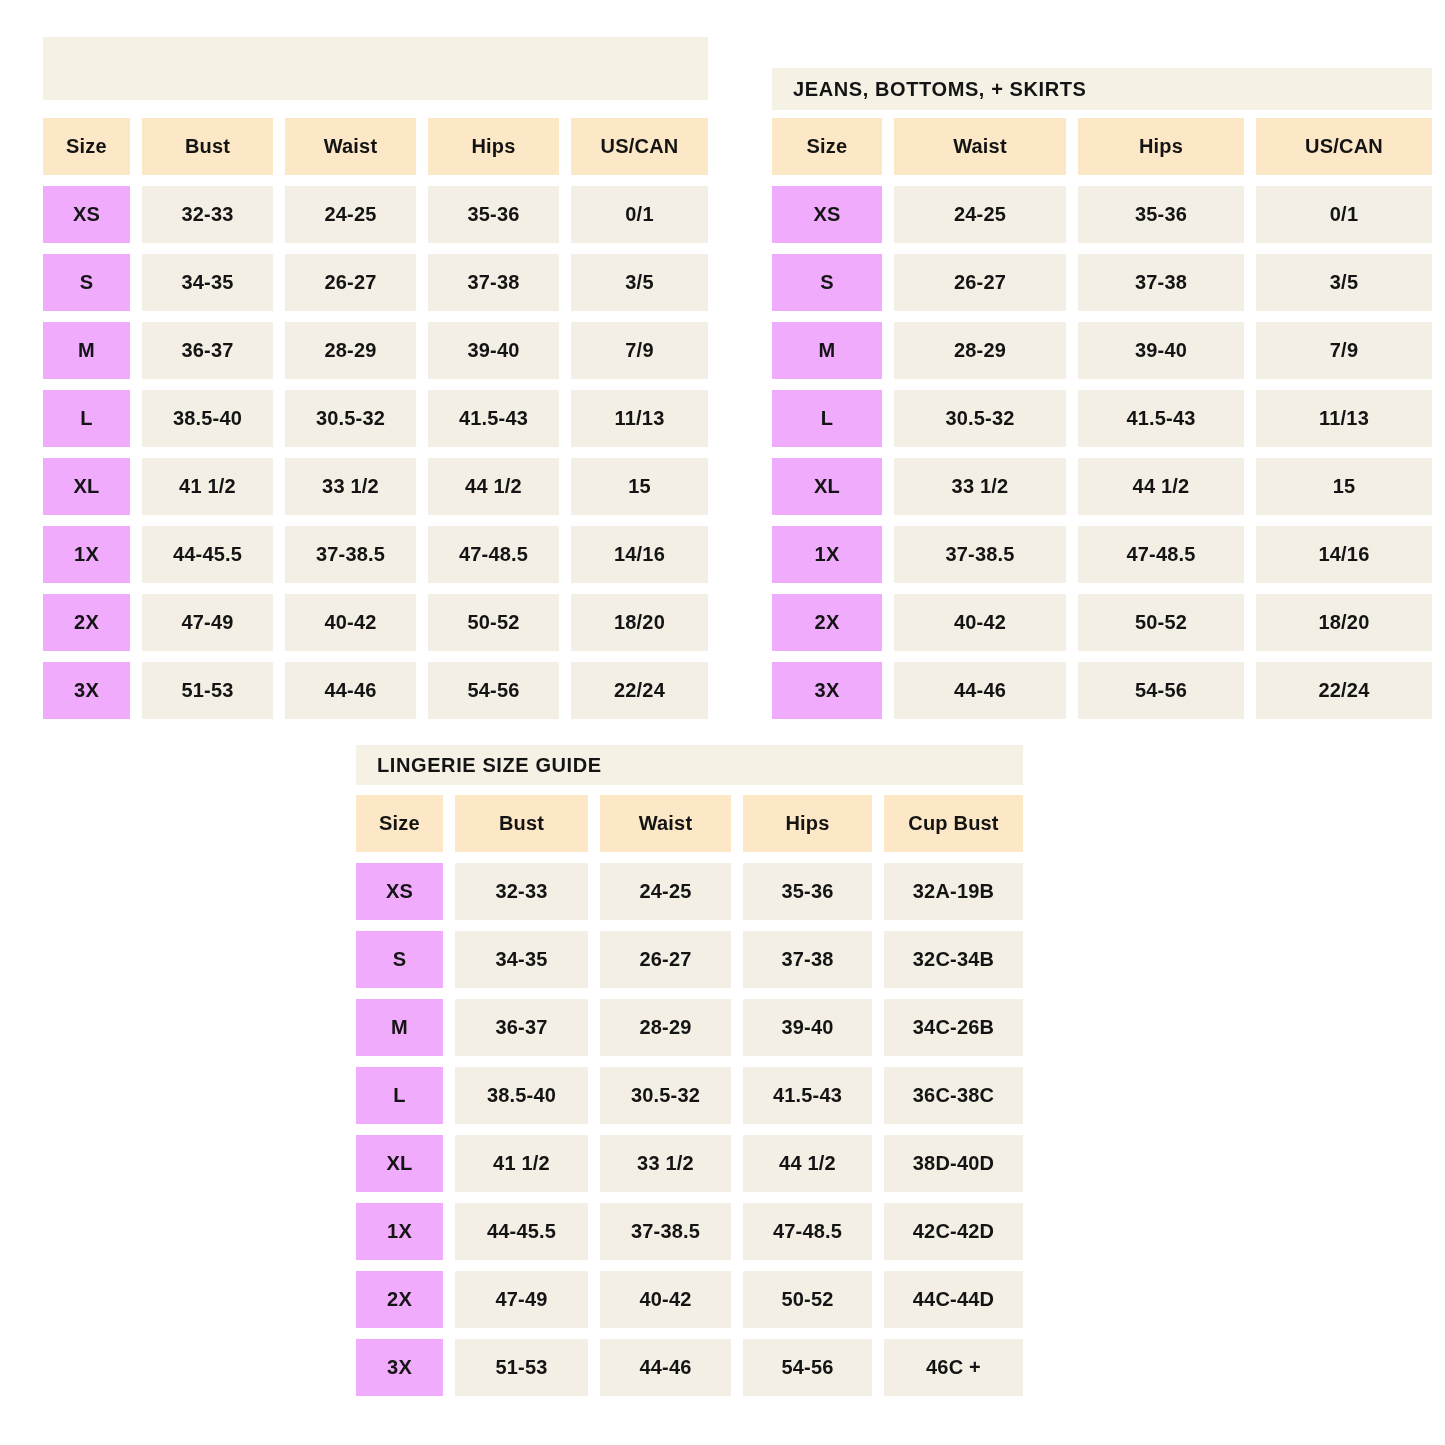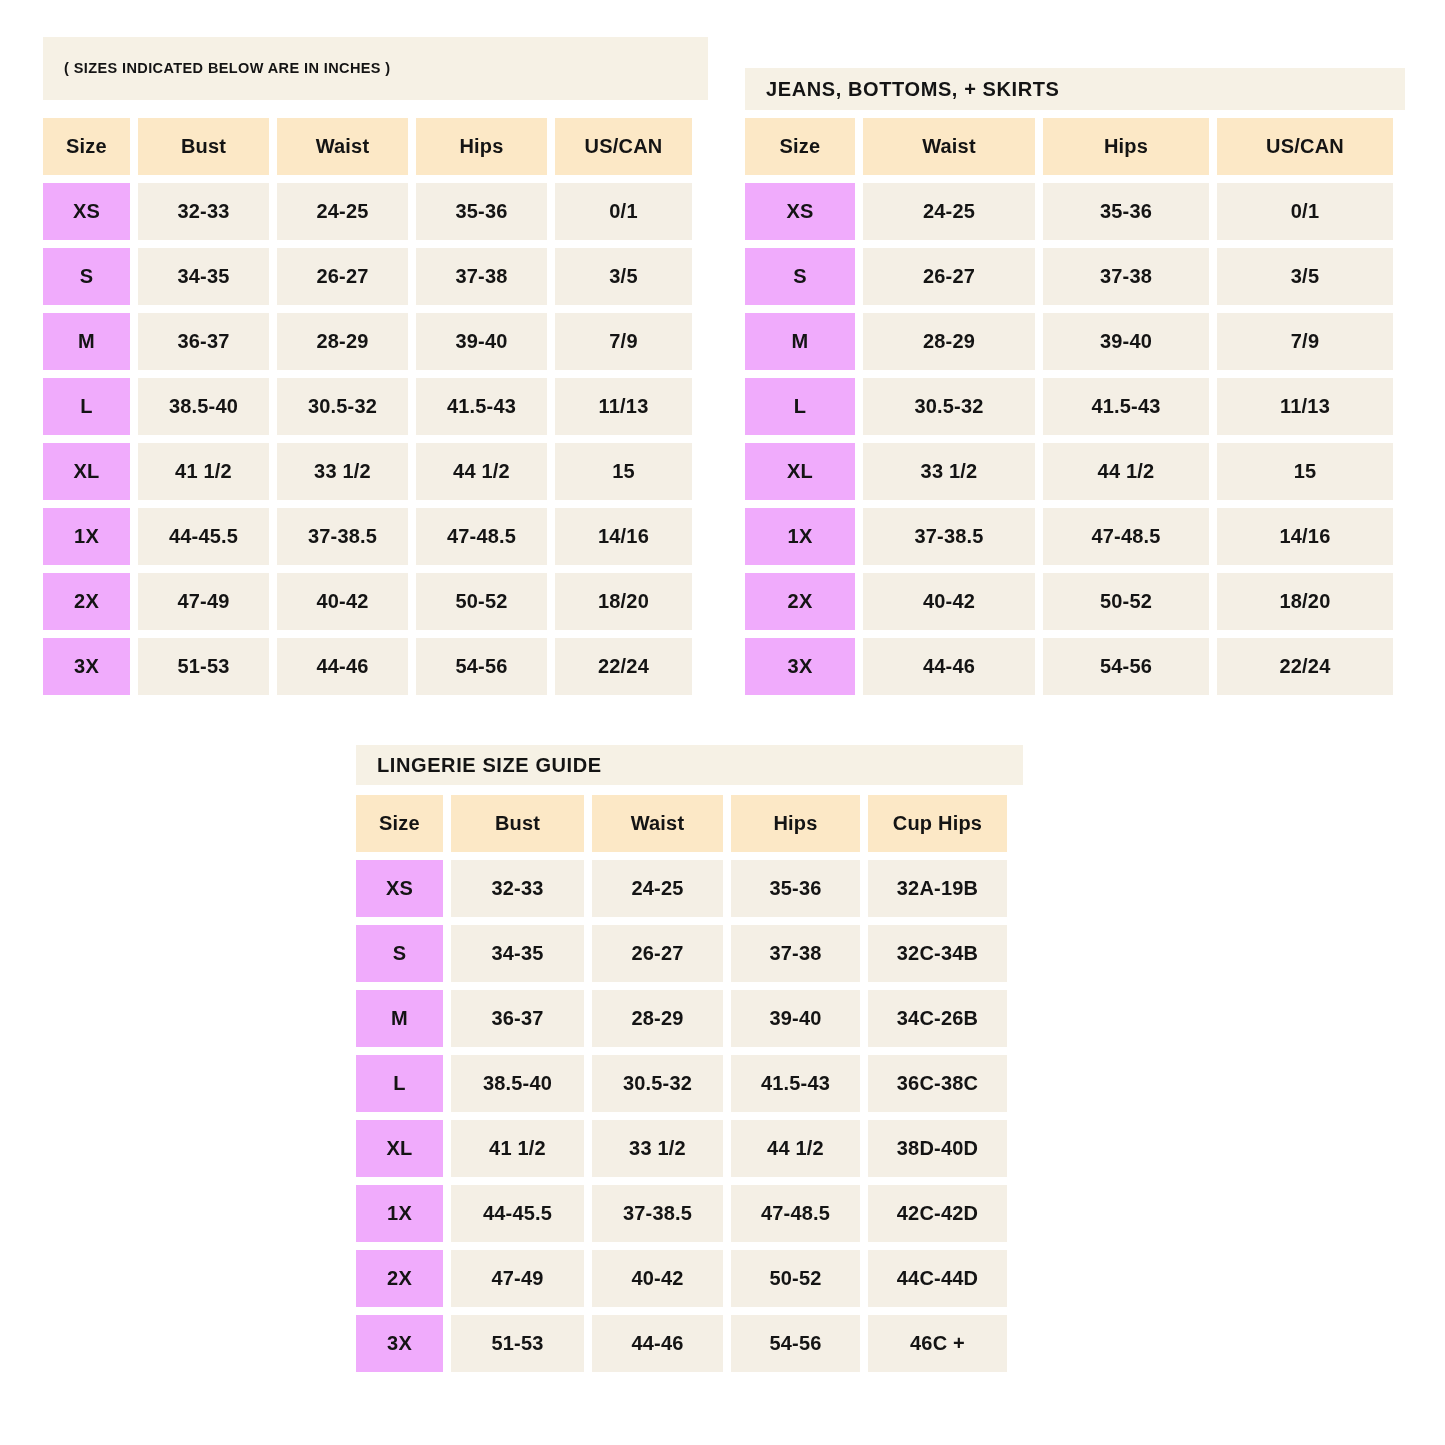--- a/index.html
+++ b/index.html
@@ -38,21 +38,20 @@
     font-size: 14.5px;
     letter-spacing: 0.4px;
     line-height: 1.3;
     white-space: nowrap;
   }
   .grid {
     display: grid;
     column-gap: 12px;
     row-gap: 11px;
     grid-auto-rows: 57px;
-    gap: 8px;
   }
   .cell {
     display: flex;
     align-items: center;
     justify-content: center;
     font-weight: 700;
     font-size: 20px;
     letter-spacing: 0.2px;
     white-space: nowrap;
   }
@@ -62,41 +61,40 @@
 
   
   #tops-table { left: 43px; top: 37px; width: 665px; }
   #tops-table .title-block { width: 665px; height: 63px; }
   #tops-table .grid {
     margin-top: 18px;
     grid-template-columns: 87px 131px 131px 131px 137px;
   }
 
   
-  #jeans-table { left: 745px; top: 68px; width: 575px; }
+  #jeans-table { left: 772px; top: 68px; width: 575px; }
   #jeans-table .title-block { width: 660px; height: 42px; }
   #jeans-table .grid {
     margin-top: 8px;
     grid-template-columns: 110px 172px 166px 176px;
   }
 
   
   #lingerie-table { left: 356px; top: 745px; width: 667px; }
   #lingerie-table .title-block { width: 667px; height: 40px; }
   #lingerie-table .grid {
     margin-top: 10px;
     grid-template-columns: 87px 133px 131px 129px 139px;
   }
 </style>
 </head>
 <body>
 
 <section class="size-table" id="tops-table">
   <div class="title-block">
-    <div class="subtitle-line">( SIZES INDICATED BELOW ARE IN INCHES )</div>
   </div>
   <div class="grid">
       <div class="cell head">Size</div>
       <div class="cell head">Bust</div>
       <div class="cell head">Waist</div>
       <div class="cell head">Hips</div>
       <div class="cell head">US/CAN</div>
       <div class="cell size">XS</div>
       <div class="cell data">32-33</div>
       <div class="cell data">24-25</div>
@@ -186,21 +184,21 @@
 
 <section class="size-table" id="lingerie-table">
   <div class="title-block">
     <div class="title-line">LINGERIE SIZE GUIDE</div>
   </div>
   <div class="grid">
       <div class="cell head">Size</div>
       <div class="cell head">Bust</div>
       <div class="cell head">Waist</div>
       <div class="cell head">Hips</div>
-      <div class="cell head">Cup Hips</div>
+      <div class="cell head">Cup Bust</div>
       <div class="cell size">XS</div>
       <div class="cell data">32-33</div>
       <div class="cell data">24-25</div>
       <div class="cell data">35-36</div>
       <div class="cell data">32A-19B</div>
       <div class="cell size">S</div>
       <div class="cell data">34-35</div>
       <div class="cell data">26-27</div>
       <div class="cell data">37-38</div>
       <div class="cell data">32C-34B</div>

